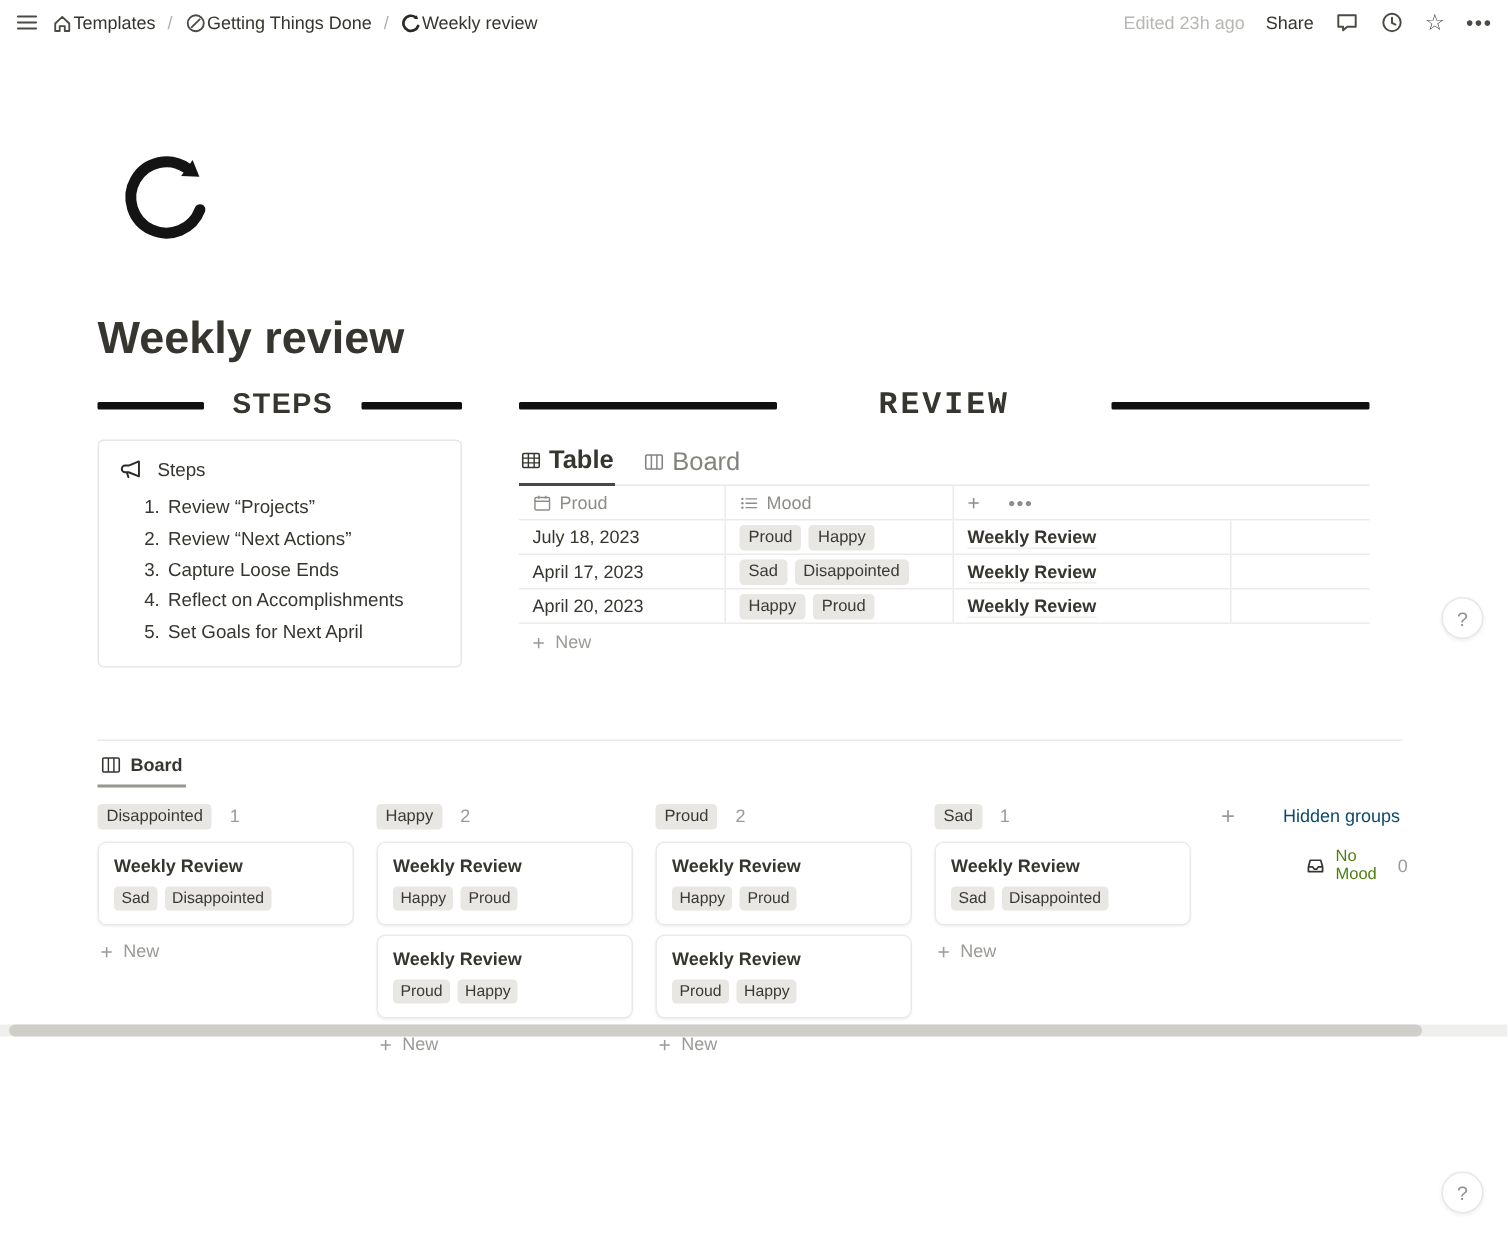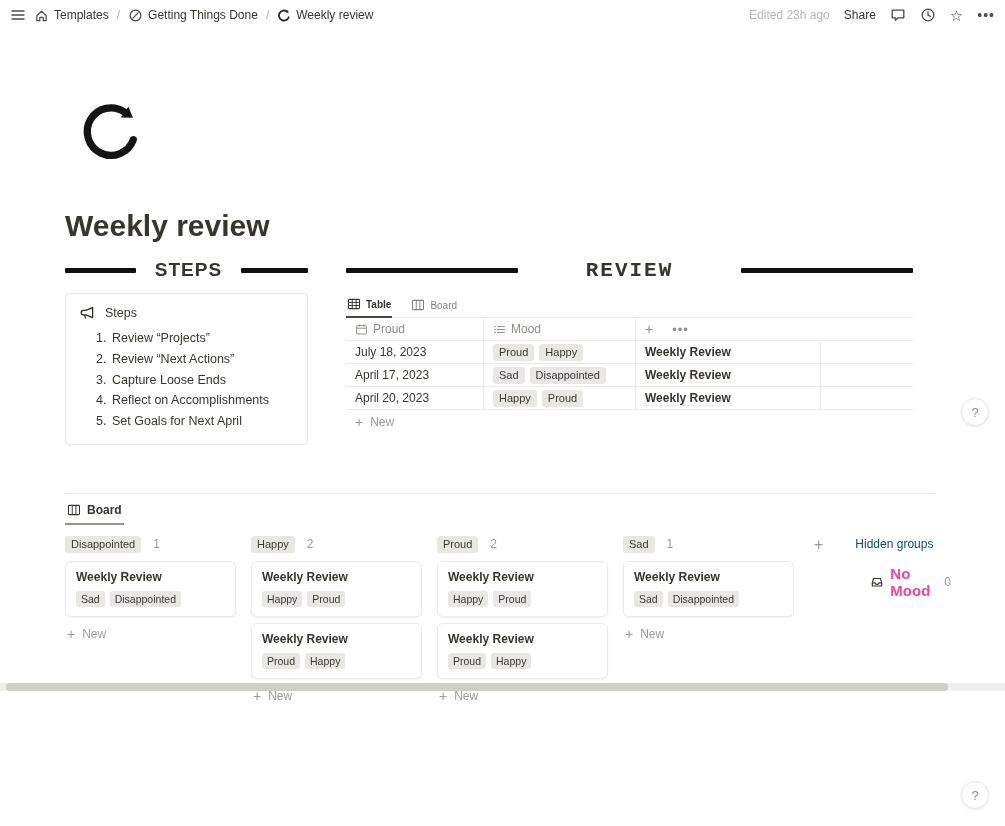--- a/index.html
+++ b/index.html
@@ -3,21 +3,21 @@
 <meta charset="utf-8">
 <style>
   * { margin:0; padding:0; box-sizing:border-box; }
   html,body { width:1005px; height:826px; background:#fff; overflow:hidden;
     font-family:"Liberation Sans","DejaVu Sans",sans-serif; color:#37352f; position:relative; }
 
   
   .topbar { position:absolute; top:0; left:0; width:1005px; height:30px;
     display:flex; align-items:center; justify-content:space-between; padding:0 10px; font-size:12px; }
   .tb-left { display:flex; align-items:center; gap:8px; }
-  .crumb { display:flex; align-items:center; gap:5px; cursor:pointer; }
+  .crumb { display:flex; align-items:center; cursor:pointer; }
   .crumb-sep { color:#b3b1ad; }
   .tb-right { display:flex; align-items:center; gap:14px; }
   .edited { color:#b9b7b3; }
   .share { font-weight:400; cursor:pointer; }
   .tb-icon { display:flex; align-items:center; color:#4c4a45; cursor:pointer; }
   .star-glyph { font-size:15px; line-height:1; }
   .dots { font-size:14px; letter-spacing:1px; line-height:1; }
 
   
   .content { position:absolute; left:65px; top:96px; width:870px; }
@@ -37,21 +37,21 @@
 
   
   .steps-card { margin-top:12px; border:1px solid #e7e6e3; border-radius:4px; padding:11px 14px 12px 14px; }
   .steps-head { display:flex; align-items:center; gap:9px; font-size:12.5px; color:#37352f; }
   .steps-head svg { color:#2b2a26; }
   .steps-list { margin:7px 0 0 30px; font-size:12.5px; line-height:20.8px; color:#37352f; }
   .steps-list li { padding-left:2px; }
 
   
   .view-tabs { display:flex; align-items:flex-end; gap:18px; margin-top:14px; border-bottom:1px solid #e9e9e7; }
-  .vtab { display:flex; align-items:center; gap:5px; font-size:10px; padding:2px 1px 5px 1px; cursor:pointer; }
+  .vtab { display:flex; align-items:center; gap:5px; font-size:17px; padding:2px 1px 5px 1px; cursor:pointer; }
   .vtab.active { font-weight:700; color:#37352f; border-bottom:2px solid #4a4843; margin-bottom:-1px; }
   .vtab.inactive { color:#84827d; font-weight:500; }
   .vtab svg { flex:none; }
 
   .tbl { width:567px; font-size:12px; }
   .tbl-row { display:grid; grid-template-columns:138px 152px 185px 92px; align-items:center;
     border-bottom:1px solid #ebebe9; height:23px; }
   .tbl-header { color:#8f8d89; height:23px; }
   .cell { padding-left:9px; display:flex; align-items:center; gap:5px; height:100%; }
   .cell.bordered { border-right:1px solid #ebebe9; }
@@ -79,21 +79,21 @@
     box-shadow:0 1px 2px rgba(15,15,15,0.05); padding:8px 10px 9px 10px; cursor:pointer; }
   .bcard-title { font-size:12px; font-weight:700; color:#37352f; }
   .bcard-tags { margin-top:7px; display:flex; gap:5px; }
   .bcard-tags .tag { font-size:10.5px; padding:1px 5px 1px 5px; }
   .bnew { display:flex; align-items:center; gap:7px; color:#9b9a97; font-size:12px; margin-top:10px;
     padding-left:2px; cursor:pointer; }
   .add-group { color:#9b9a97; font-size:16px; margin:0 6px 0 5px; cursor:pointer; line-height:17px; }
   .hidden-groups { margin-left:26px; }
   .hg-label { color:#0c4a6e; font-size:12px; line-height:17px; }
   .no-mood { display:flex; align-items:center; gap:6px; margin-top:12px; margin-left:15px; cursor:pointer; }
-  .no-mood-label { font-size:15px; font-weight:700; color:#ec4899; }
+  .no-mood-label { font-size:11px; font-weight:400; color:#4d7c0f; }
   .no-mood-count { color:#9b9a97; font-size:12px; margin-left:8px; }
 
   
   .hscroll { position:absolute; left:0; top:683px; width:1005px; height:8px; background:#efefed; }
   .hthumb { position:absolute; left:6px; top:0; width:942px; height:8px; background:#cfcec9; border-radius:4px; cursor:pointer; }
   .help-btn { position:absolute; width:28px; height:28px; border-radius:50%; background:#fff;
     border:1px solid #e8e7e4; box-shadow:0 1px 3px rgba(15,15,15,0.08); display:flex; align-items:center;
     justify-content:center; color:#8f8e8a; font-size:13px; cursor:pointer; }
   .help-mid { left:961px; top:398px; }
   .help-bottom { left:961px; top:781px; }

